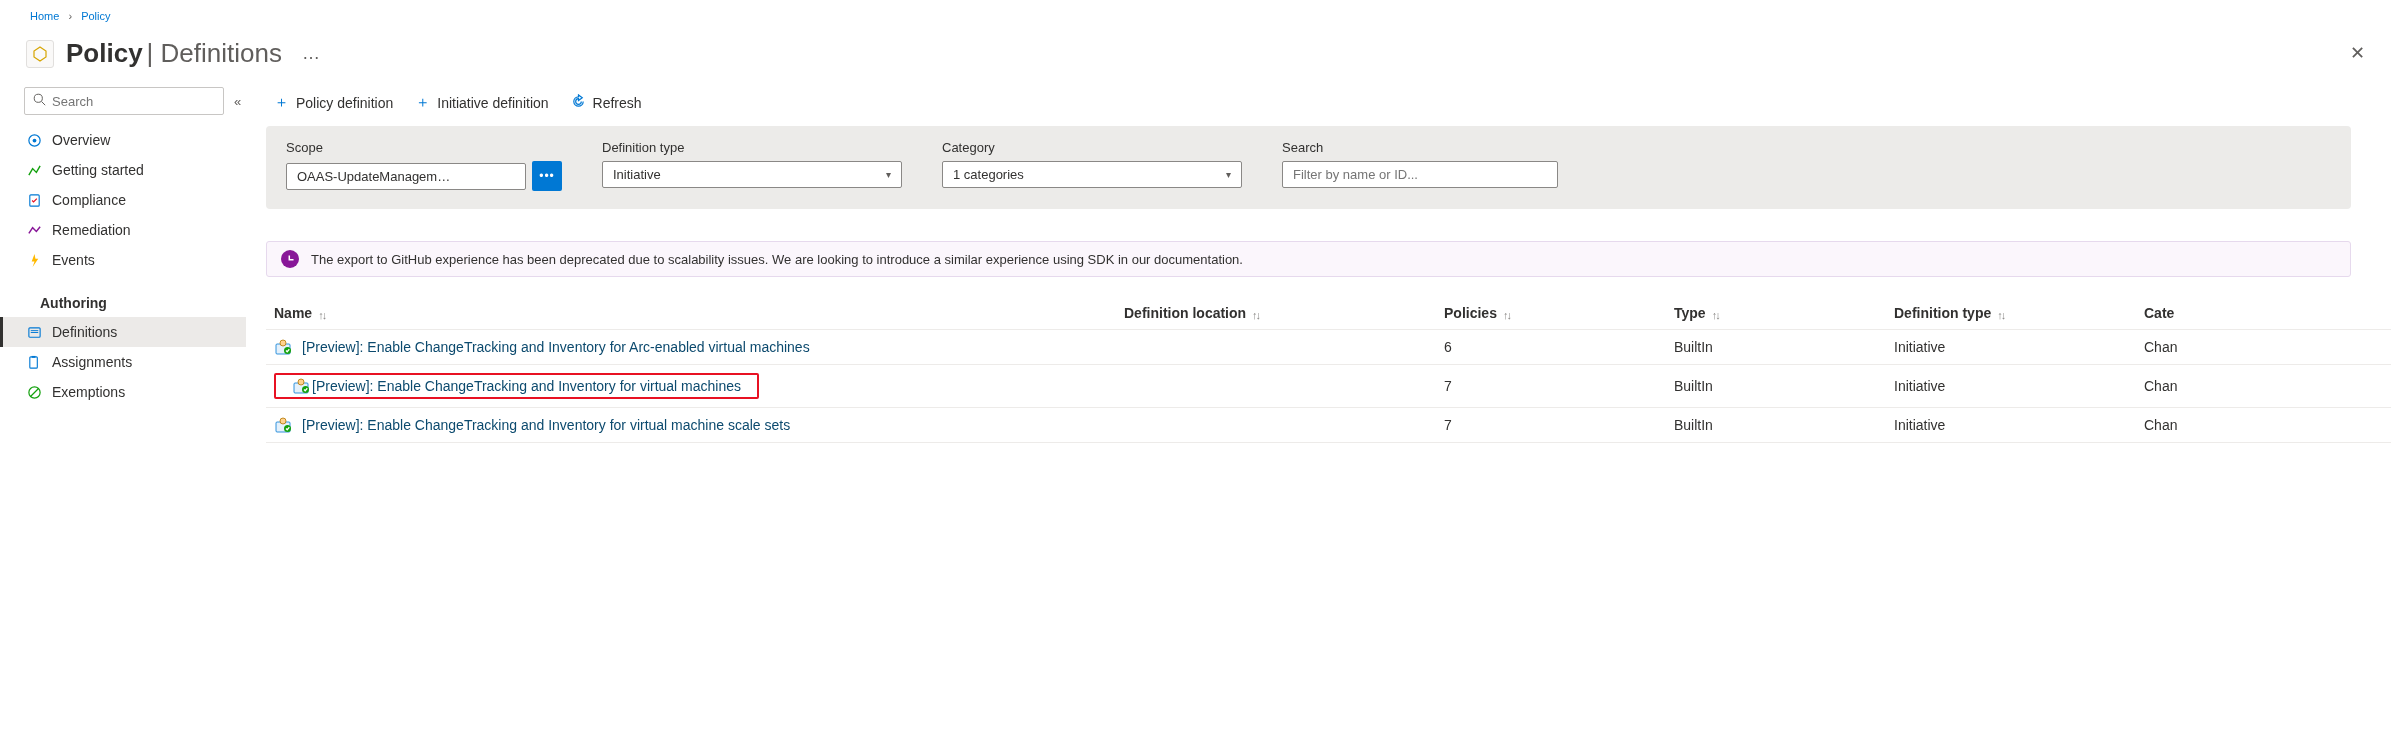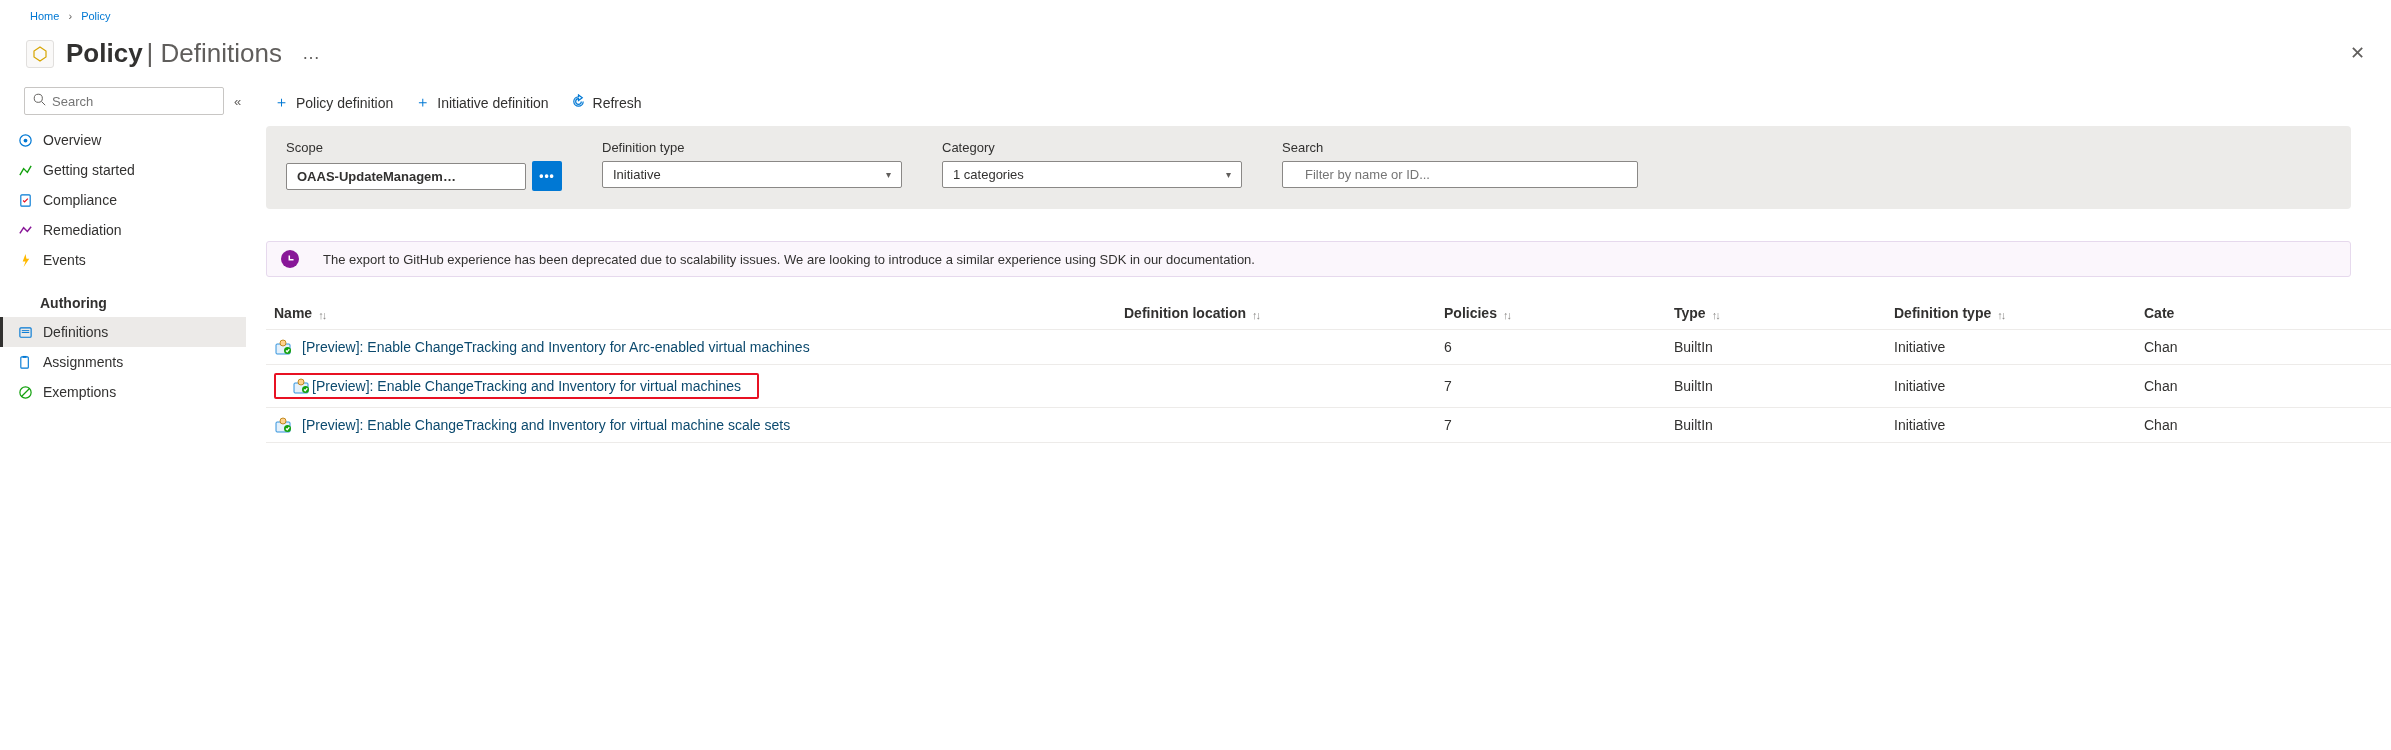--- a/index.html
+++ b/index.html
@@ -92,21 +92,21 @@
     }
     .collapse-btn {
       color:#605e5c;
       font-size:13px;
       padding:4px;
       cursor:pointer;
     }
     .nav-item {
       display: flex;
       align-items: center;
-      padding: 7px 10px 7px 17px;
+      padding: 7px 10px 7px 26px;
       gap: 10px;
       cursor: pointer;
       font-size: 14px;
     }
     .nav-item.active {
       background: #eceae8;
       position: relative;
     }
     .nav-item.active::before {
       content:"";
@@ -148,21 +148,21 @@
     .filter-bar {
       background: #ecebe9;
       padding: 14px 20px 18px 20px;
       display: flex;
       gap: 40px;
       margin-right: 40px;
       border-radius: 4px;
     }
     .filter-field { display:flex; flex-direction:column; gap:6px; }
     .filter-label { font-size:13px; color:#323130; }
-    .scope-row { display:flex; gap:6px; align-items:center;font-weight:bold; }
+    .scope-row { display:flex; gap:6px; align-items:center; }
     .scope-box {
       border:1px solid #8a8886;
       background:#fff;
       padding:5px 10px;
       width: 240px;
       font-size:13px;
       border-radius:2px;
       white-space:nowrap; overflow:hidden; text-overflow:ellipsis;
     }
     .scope-btn {
@@ -180,36 +180,36 @@
       width: 300px;
       font-size:13px;
       border-radius:2px;
       display:flex; justify-content:space-between; align-items:center;
       cursor:pointer;
     }
     .dropdown .chev { font-size:10px; color:#605e5c; }
     .text-input {
       border:1px solid #8a8886;
       background:#fff;
-      padding:5px 22px;
-      width: 356px;
+      padding:5px 10px;
+      width: 276px;
       font-size:13px;
       border-radius:2px;
       outline:none;
     }
 
     .notice {
       margin:32px 40px 20px 0;
       background:#fbf6fc;
       border:1px solid #e6d9ed;
       border-radius:3px;
       padding:8px 14px;
       display:flex;
       align-items:center;
-      gap:24px;
+      gap:12px;
       font-size:13px;
     }
     .notice .badge {
       width:18px;height:18px;border-radius:50%;
       background:#881798;
       display:inline-flex;align-items:center;justify-content:center;
     }
 
     .grid {
       margin-top: 20px;

